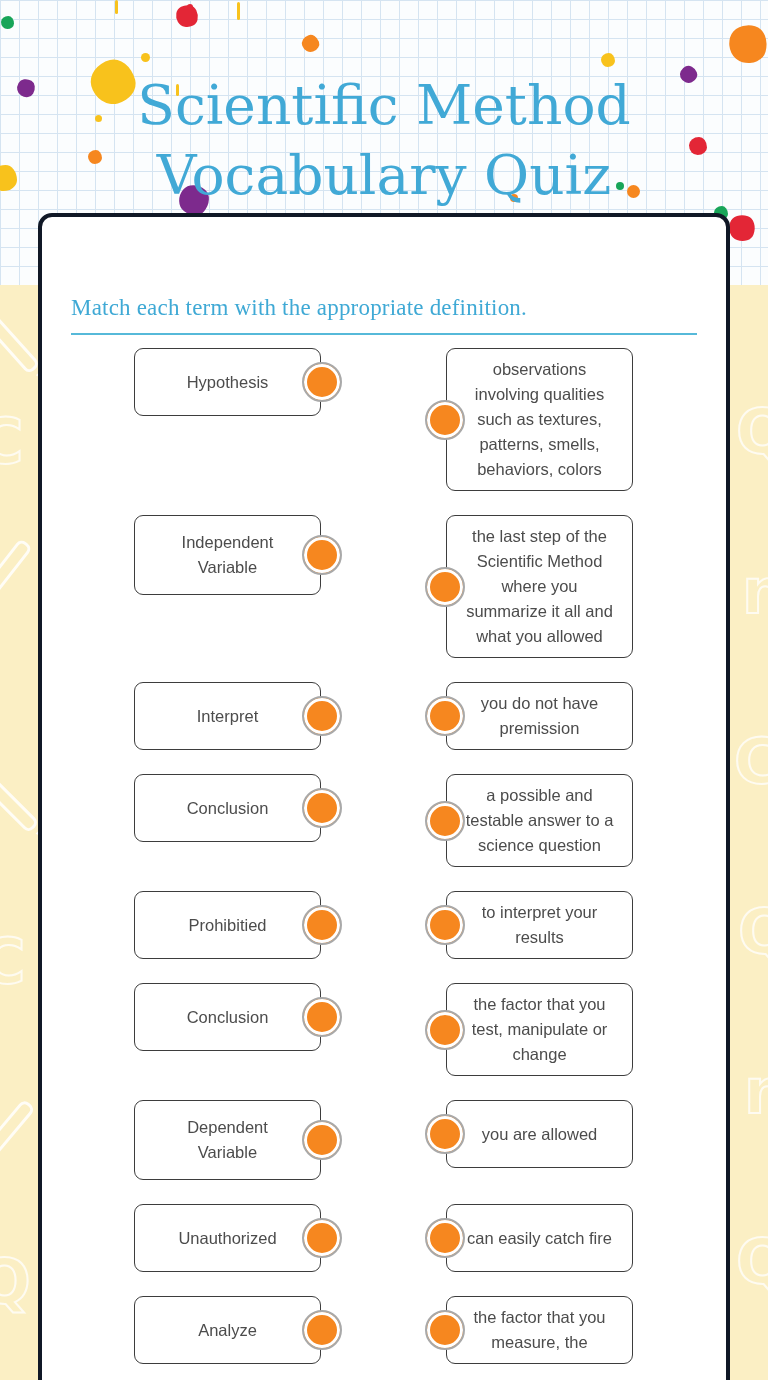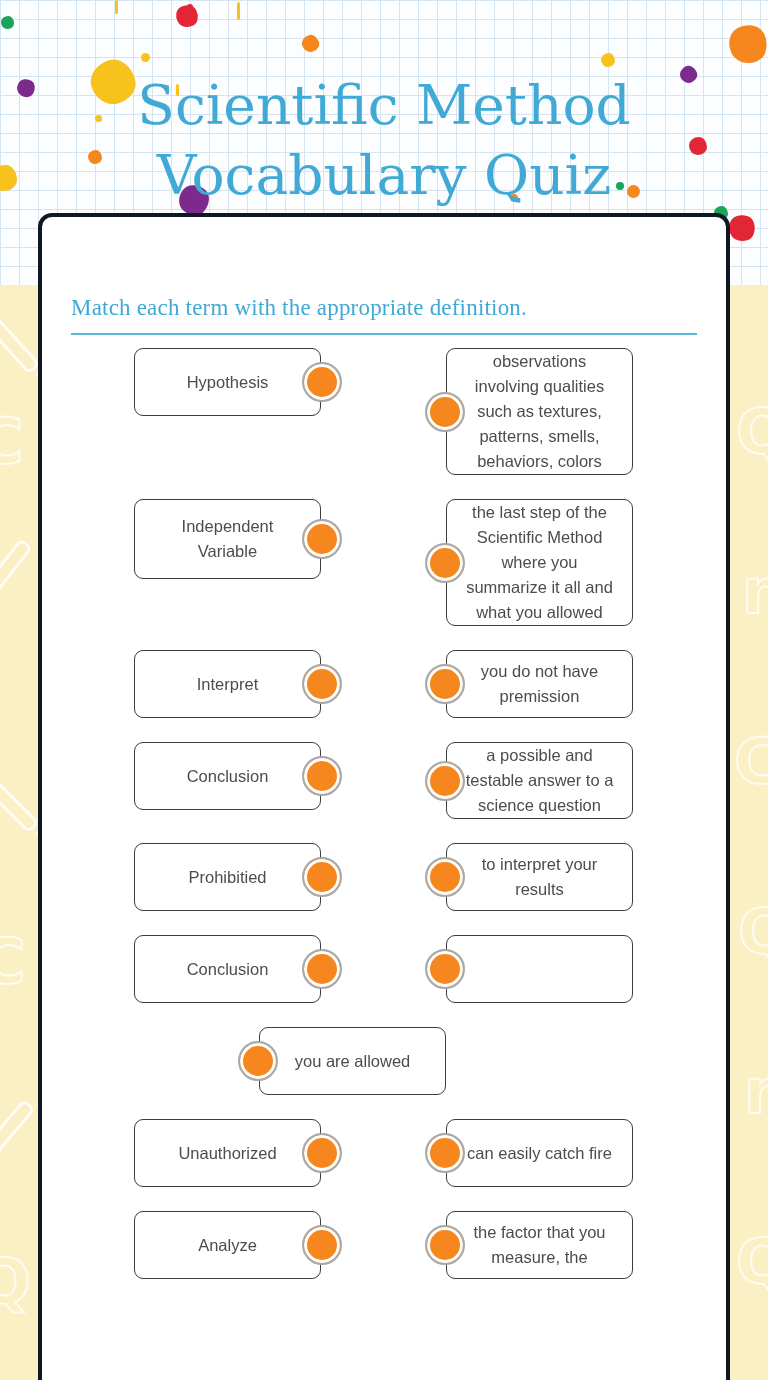--- a/index.html
+++ b/index.html
@@ -63,21 +63,21 @@
   
   .pairs { margin-top:13px; }
   .match-row { display:flex; align-items:flex-start; padding-left:63px; margin-bottom:24px; }
   .term-box, .def-box {
     position:relative; width:187px; min-height:68px;
     border:1.5px solid #3d3d3d; border-radius:9px; background:#fff;
     display:flex; align-items:center; justify-content:center; text-align:center;
     color:#4c4c4c; font-size:16.5px; line-height:25px;
   }
   .term-box { padding:14px 30px;align-items:center; }
-  .def-box  { margin-left:125px; padding:0 18px; }
+  .def-box  { margin-left:125px; padding:8px 18px; }
   .connector {
     position:absolute; top:50%; transform:translateY(-50%);
     width:40px; height:40px; border-radius:50%;
     background:#f6871f; border:2px solid #a9a9a9;
     box-shadow:inset 0 0 0 3px #ffffff; cursor:pointer; z-index:4;
   }
   .term-connector { right:-22px; }
   .def-connector  { left:-22px; }
 </style>
 </head>
@@ -186,23 +186,28 @@
           <span>to interpret your results</span>
         </div>
       </div>
       <div class="match-row">
         <div class="term-box">
           <span>Conclusion</span>
           <div class="connector term-connector"></div>
         </div>
         <div class="def-box">
           <div class="connector def-connector"></div>
-        </div>
-      </div>
-      <div class="match-row">
+          <span>the factor that you test, manipulate or change</span>
+        </div>
+      </div>
+      <div class="match-row">
+        <div class="term-box">
+          <span>Dependent Variable</span>
+          <div class="connector term-connector"></div>
+        </div>
         <div class="def-box">
           <div class="connector def-connector"></div>
           <span>you are allowed</span>
         </div>
       </div>
       <div class="match-row">
         <div class="term-box">
           <span>Unauthorized</span>
           <div class="connector term-connector"></div>
         </div>

